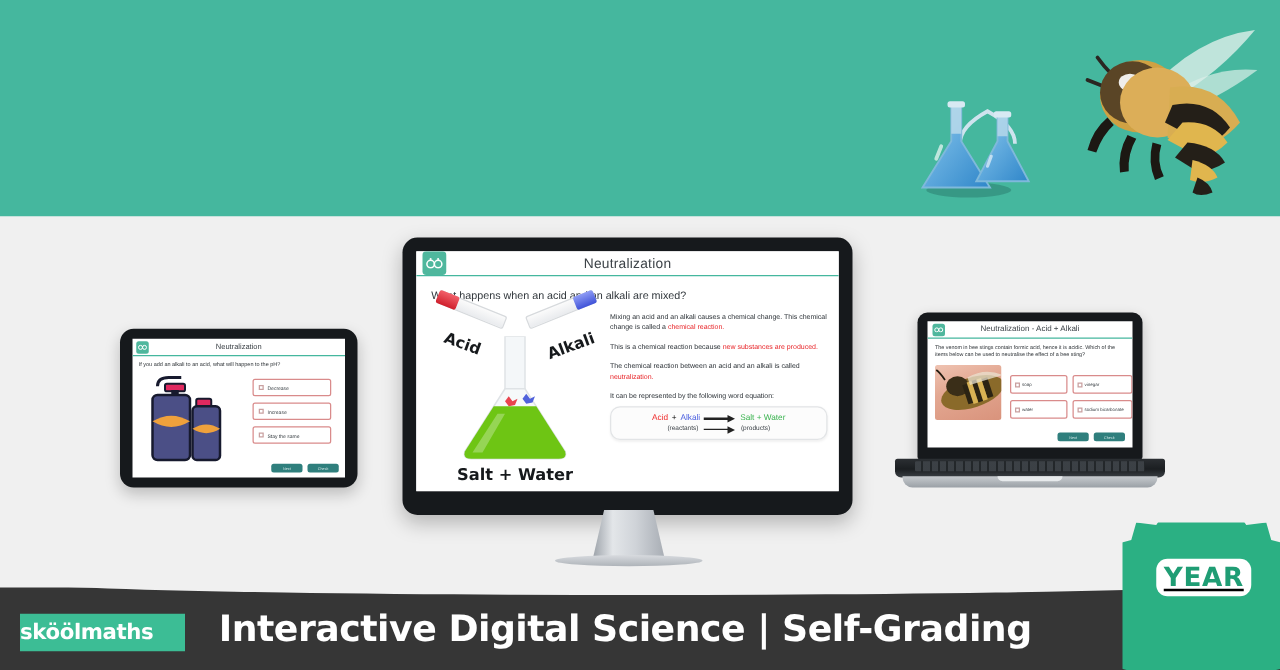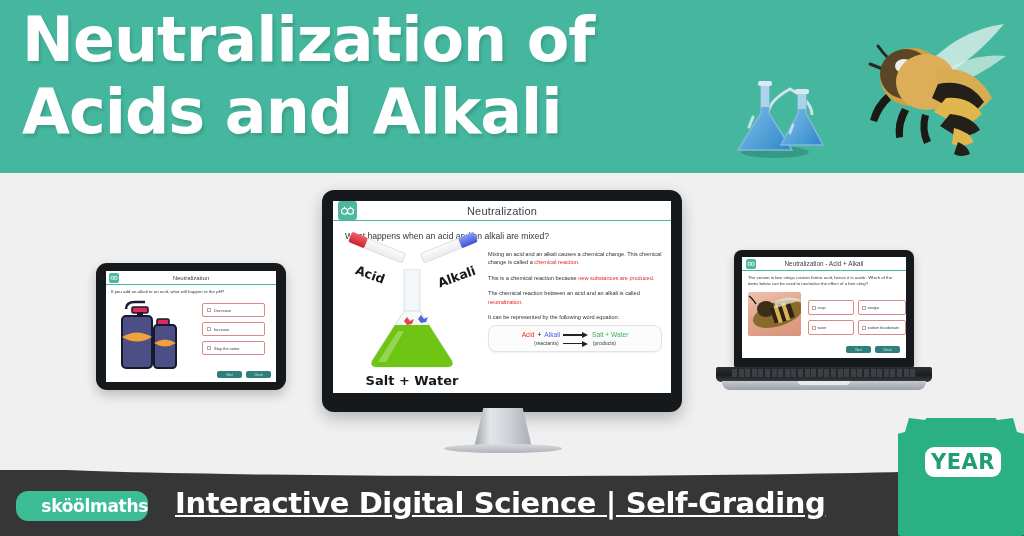--- a/index.html
+++ b/index.html
@@ -148,58 +148,53 @@
   
   .footer {
     position:absolute; left:0; top:470px; width:1024px; height:66px; background:#363636;
   }
   .footer-curve {
     position:absolute; left:0; top:462px; width:1024px; height:14px;
     background:#f0f0f0; border-radius:0 0 60% 60% / 0 0 100% 100%;
   }
   .footer-logo {
     position:absolute; left:16px; top:491px; width:132px; height:30px;
-    background:#3cbd95; border-radius:12px; display:flex; align-items:center; justify-content:flex-end;
+    background:#3cbd95; border-radius:0; display:flex; align-items:center; justify-content:flex-start;
   }
   .footer-logo-text {
     color:#fff; font-size:17px; font-weight:bold; letter-spacing:-.3px;
     font-family:"DejaVu Sans","Liberation Sans",sans-serif;
   }
   .footer-tagline {
     position:absolute; left:175px; top:486px;
     color:#ffffff; font-size:29px; font-weight:bold; letter-spacing:-.4px;
     font-family:"DejaVu Sans","Liberation Sans",sans-serif;
-    text-decoration:underline;
   }
 
   
   .badge { position:absolute; left:898px; top:418px; width:126px; height:118px; }
   .badge-star { position:absolute; inset:0; }
   .badge-year {
     position:absolute; left:27px; top:29px; width:76px; height:30px;
-    background:#fff; border-radius:9px; display:flex; align-items:center; justify-content:center;
+    background:#fff; border-radius:9px; display:flex; align-items:center; justify-content:center;text-decoration:underline;
   }
   .badge-year span { color:#1f9d74; font-size:21px; font-weight:bold; letter-spacing:.5px;
                      font-family:"DejaVu Sans","Liberation Sans",sans-serif; }
   .badge-range {
     position:absolute; left:0; top:60px; width:126px; text-align:center;
     color:#fff; font-size:33px; font-weight:bold; letter-spacing:-.5px;
     font-family:"DejaVu Sans","Liberation Sans",sans-serif;
   }
 </style>
 </head>
 <body>
 
 <div class="page">
 
   <div class="header">
-    <div class="header-title">
-      <span class="l1">Neutralization of</span>
-      <span class="l2">Acids and Alkali</span>
-    </div>
 
     <div class="flask-art">
       <svg viewBox="0 0 110 110" width="110" height="110">
         <defs>
           <linearGradient id="lq" x1="0" y1="0" x2="1" y2="1">
             <stop offset="0" stop-color="#8ecbf0"></stop>
               <stop offset="1" stop-color="#2f86c9"></stop>
           </linearGradient>
         </defs>
         <ellipse cx="40" cy="97" rx="34" ry="6" fill="#1d5f55" opacity=".35"></ellipse>

